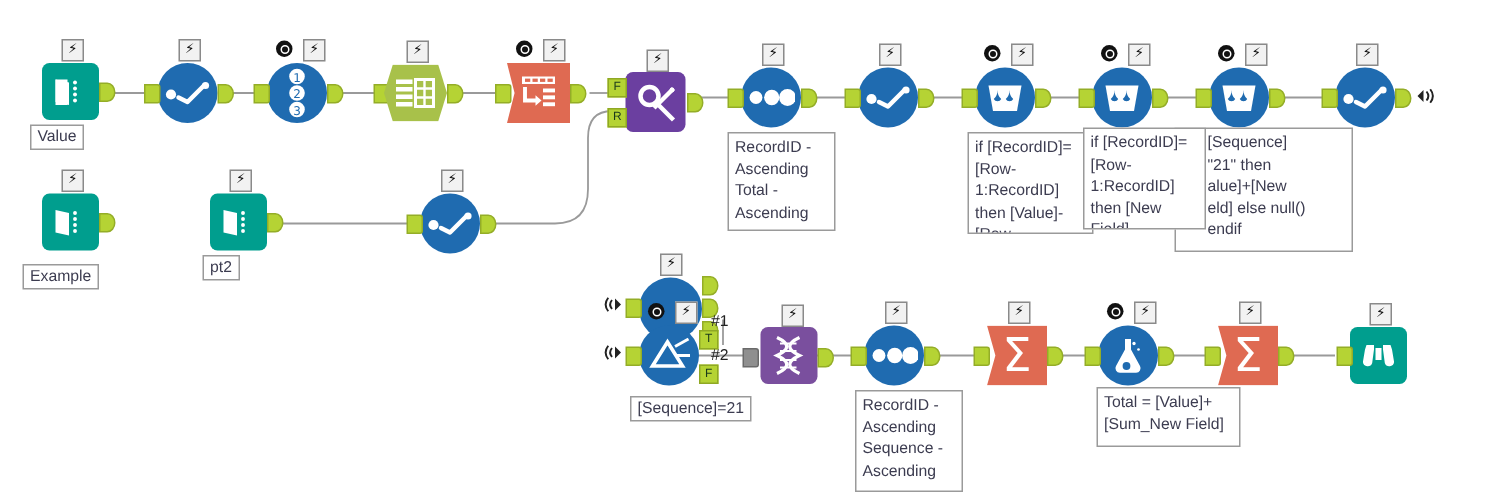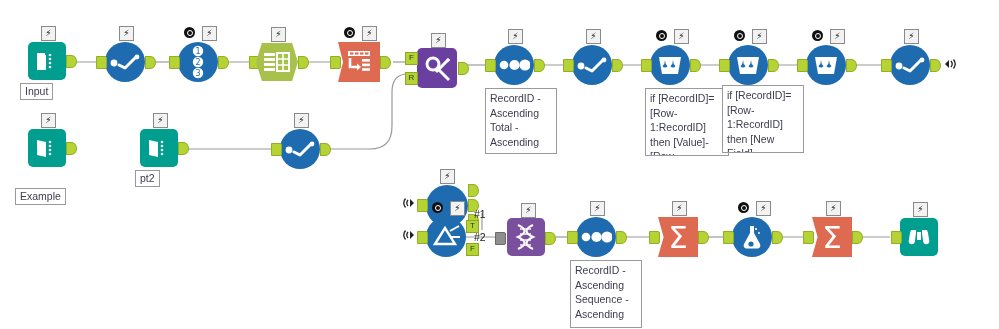--- a/index.html
+++ b/index.html
@@ -117,21 +117,21 @@
           <path d="M11 3h2v17h-2z" fill="#fff" opacity="0"></path>
           <path d="M2 3 L11 5 L11 20 L2 18 Z" fill="#fff"></path>
           <circle cx="15" cy="5" r="1.3" fill="#fff"></circle>
           <circle cx="15" cy="9" r="1.3" fill="#fff"></circle>
           <circle cx="15" cy="13" r="1.3" fill="#fff"></circle>
           <circle cx="15" cy="17" r="1.3" fill="#fff"></circle>
         </svg>
     </div>
     <div class="nub out" style="left:38px;top:13px;"></div>
   </div>
-  <div class="lbl" style="left:20px;top:83px;">Input</div>
+  <div class="lbl" style="left:20px;top:83px;">Value</div>
 
   <div class="node" style="left:105px;top:42px;">
     <div class="badge-lightning" style="left:14px;top:-16px;">⚡</div>
     <div class="nub in" style="left:-9px;top:14px;"></div>
     <div class="circ">
       <svg width="30" height="16" viewBox="0 0 30 16">
           <circle cx="4" cy="9" r="3.4" fill="#fff"></circle>
           <path d="M9 11 L15 14 L26 3" stroke="#fff" stroke-width="3" fill="none" stroke-linecap="round" stroke-linejoin="round"></path>
           <circle cx="27" cy="3" r="2.4" fill="#fff"></circle>
         </svg>
@@ -286,20 +286,27 @@
     <div class="nub in" style="left:-9px;top:14px;"></div>
     <div class="circ">
       <svg width="26" height="24" viewBox="0 0 26 24">
           <path d="M2 4 h22 l-3 17 h-16 Z" fill="#fff"></path>
           <path d="M8 7 q0 4 -2.5 6 a2.8 2.8 0 0 0 5 0 Q8 11 8 7 Z" fill="#1f6bb0"></path>
           <path d="M16 7 q0 4 -2.5 6 a2.8 2.8 0 0 0 5 0 Q16 11 16 7 Z" fill="#1f6bb0"></path>
         </svg>
     </div>
     <div class="nub out" style="left:40px;top:14px;"></div>
   </div>
+  <div class="annot" style="left:783px;top:85px;width:92px;height:77px;z-index:4;padding-left:21px;">
+      <div>[Sequence]</div>
+      <div>"21" then</div>
+      <div>alue]+[New</div>
+      <div>eld] else null()</div>
+      <div>endif</div>
+    </div>
 
   <div class="node" style="left:890px;top:45px;">
     <div class="badge-lightning" style="left:14px;top:-16px;">⚡</div>
     <div class="nub in" style="left:-9px;top:14px;"></div>
     <div class="circ">
       <svg width="30" height="16" viewBox="0 0 30 16">
           <circle cx="4" cy="9" r="3.4" fill="#fff"></circle>
           <path d="M9 11 L15 14 L26 3" stroke="#fff" stroke-width="3" fill="none" stroke-linecap="round" stroke-linejoin="round"></path>
           <circle cx="27" cy="3" r="2.4" fill="#fff"></circle>
         </svg>
@@ -320,21 +327,21 @@
       <svg width="24" height="22" viewBox="0 0 24 22">
           <path d="M2 3 L11 5 L11 20 L2 18 Z" fill="#fff"></path>
           <circle cx="15" cy="5" r="1.3" fill="#fff"></circle>
           <circle cx="15" cy="9" r="1.3" fill="#fff"></circle>
           <circle cx="15" cy="13" r="1.3" fill="#fff"></circle>
           <circle cx="15" cy="17" r="1.3" fill="#fff"></circle>
         </svg>
     </div>
     <div class="nub out" style="left:38px;top:13px;"></div>
   </div>
-  <div class="lbl" style="left:15px;top:188px;">Example</div>
+  <div class="lbl" style="left:15px;top:176px;">Example</div>
 
   <div class="node" style="left:140px;top:129px;">
     <div class="badge-lightning" style="left:13px;top:-16px;">⚡</div>
     <div class="sq teal">
       <svg width="24" height="22" viewBox="0 0 24 22">
           <path d="M2 3 L11 5 L11 20 L2 18 Z" fill="#fff"></path>
           <circle cx="15" cy="5" r="1.3" fill="#fff"></circle>
           <circle cx="15" cy="9" r="1.3" fill="#fff"></circle>
           <circle cx="15" cy="13" r="1.3" fill="#fff"></circle>
           <circle cx="15" cy="17" r="1.3" fill="#fff"></circle>
@@ -389,20 +396,21 @@
       <svg width="28" height="24" viewBox="0 0 28 24">
           <path d="M3 19 L13 3 L23 19 Z" fill="none" stroke="#fff" stroke-width="2.4"></path>
           <line x1="18" y1="6" x2="27" y2="1" stroke="#fff" stroke-width="2"></line>
           <line x1="19" y1="12" x2="28" y2="12" stroke="#fff" stroke-width="2"></line>
         </svg>
     </div>
     <div class="tf" style="left:40px;top:3px;">T</div>
     <div class="tf" style="left:40px;top:26px;">F</div>
   </div>
   <div class="hash" style="left:474px;top:231px;">#2</div>
+  <div class="lbl" style="left:420px;top:264px;">[Sequence]=21</div>
 
   <div class="nub in" style="left:495px;top:232px;background:#8f8f8f;border-color:#6a6a6a;"></div>
 
   <div class="node" style="left:507px;top:218px;">
     <div class="badge-lightning" style="left:14px;top:-15px;">⚡</div>
     <div class="sq purple" style="width:38px;height:38px;">
       <svg width="26" height="28" viewBox="0 0 26 28">
           <path d="M5 2 Q18 8 5 14 Q18 20 5 26" stroke="#fff" stroke-width="2.2" fill="none"></path>
           <path d="M20 2 Q7 8 20 14 Q7 20 20 26" stroke="#fff" stroke-width="2.2" fill="none"></path>
           <line x1="7" y1="6" x2="18" y2="6" stroke="#fff" stroke-width="1.4"></line>
@@ -447,20 +455,24 @@
     <div class="circ">
       <svg width="24" height="26" viewBox="0 0 24 26">
           <path d="M10 2 h4 v7 l6 11 a3 3 0 0 1 -2.6 4.5 h-10.8 A3 3 0 0 1 4 20 l6 -11 Z" fill="#fff"></path>
           <circle cx="11" cy="20" r="2.6" fill="#1f6bb0"></circle>
           <circle cx="16" cy="5" r="1.1" fill="#fff"></circle>
           <circle cx="19" cy="9" r="0.9" fill="#fff"></circle>
         </svg>
     </div>
     <div class="nub out" style="left:40px;top:14px;"></div>
   </div>
+  <div class="annot" style="left:731px;top:258px;width:86px;height:34px;">
+      <div>Total = [Value]+</div>
+      <div>[Sum_New Field]</div>
+    </div>
 
   <div class="node" style="left:812px;top:217px;">
     <div class="badge-lightning" style="left:14px;top:-16px;">⚡</div>
     <div class="nub in" style="left:-9px;top:14px;"></div>
     <div class="sig">Σ</div>
     <div class="nub out" style="left:40px;top:14px;"></div>
   </div>
 
   <div class="node" style="left:900px;top:218px;">
     <div class="badge-lightning" style="left:13px;top:-16px;">⚡</div>

